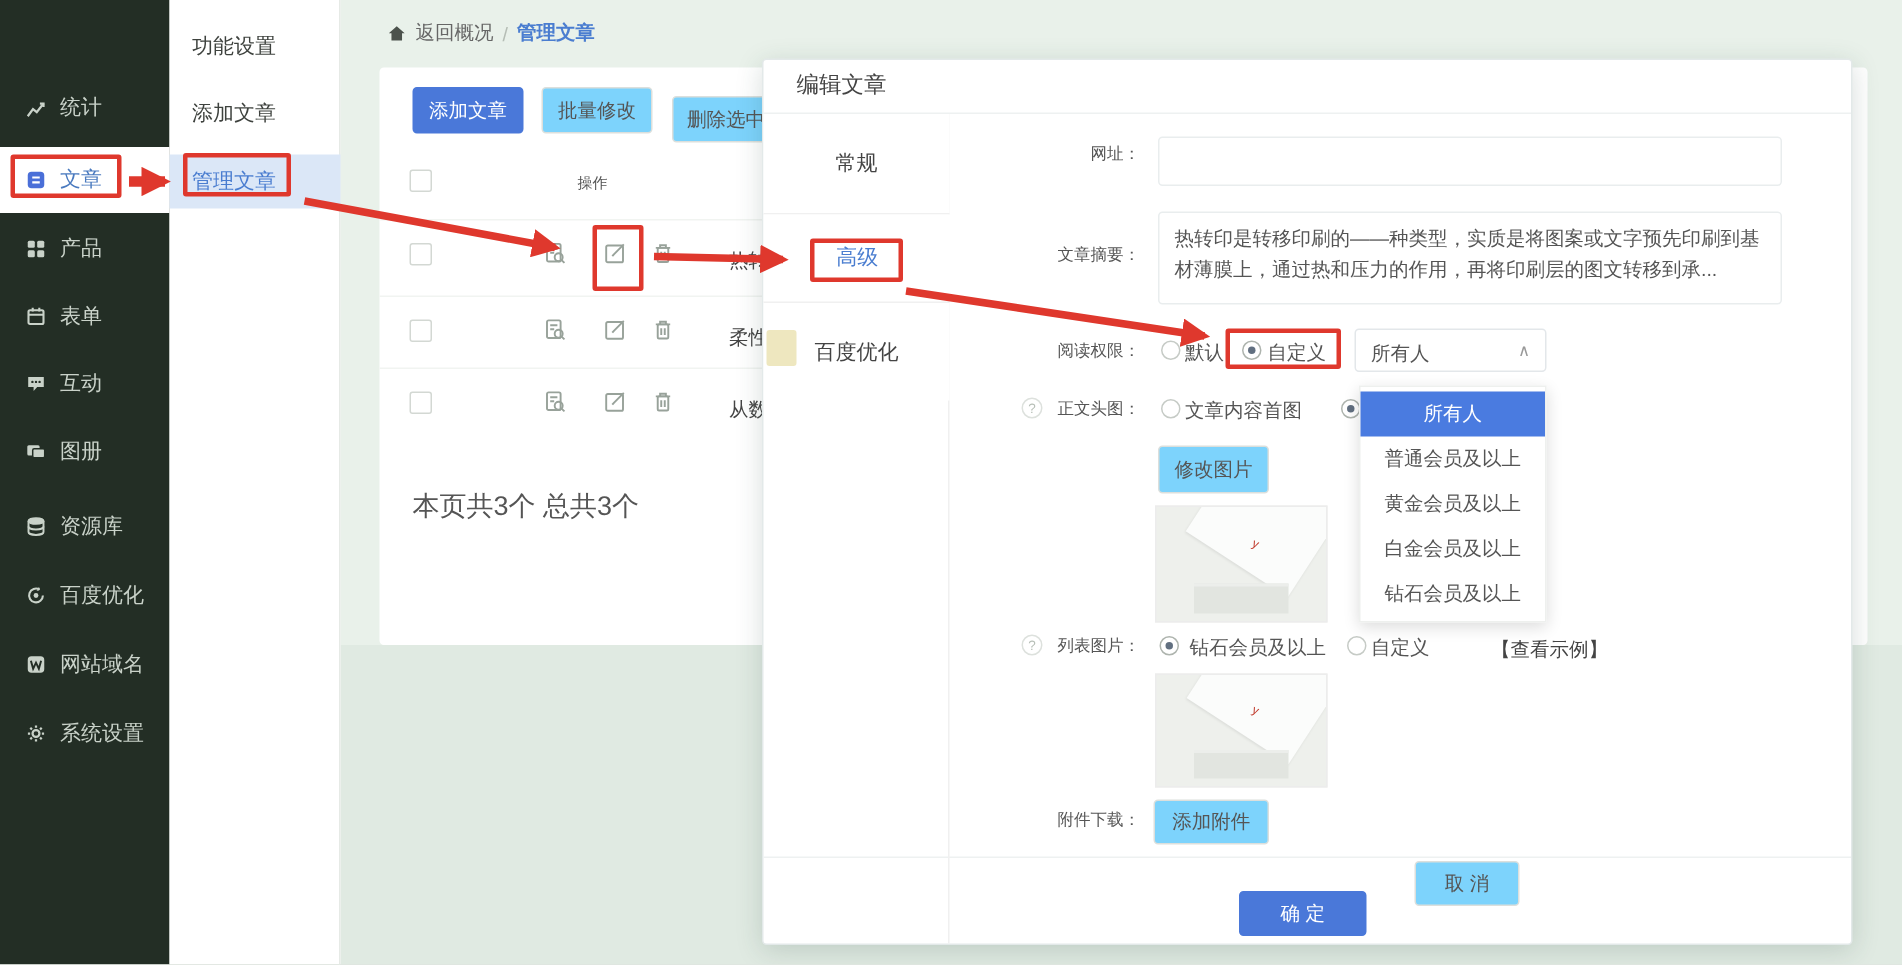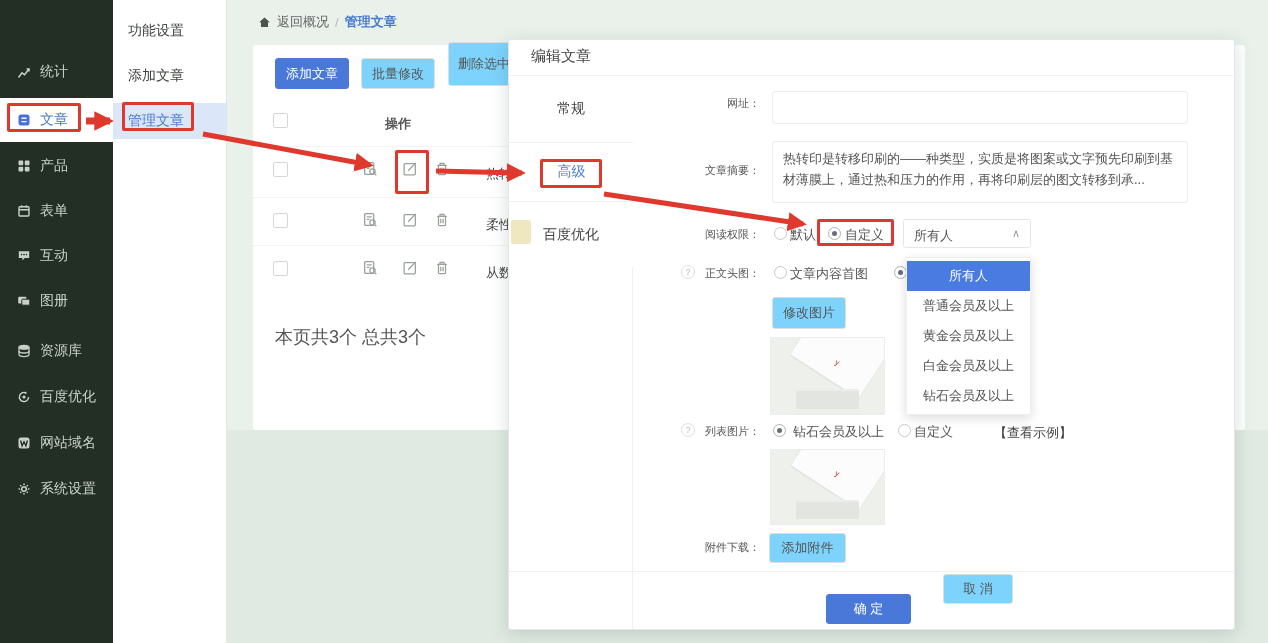--- a/index.html
+++ b/index.html
@@ -33,21 +33,21 @@
   #breadcrumb .back{color:#666;cursor:pointer;}
   #breadcrumb .sep{color:#b5bdb5;}
   #breadcrumb .cur{color:#4a7dd0;font-weight:bold;cursor:pointer;}
 
   .btn{position:absolute;display:flex;align-items:center;justify-content:center;
     font-size:13px;border-radius:3px;cursor:pointer;white-space:nowrap;}
   .btn.primary{background:#4a78d9;color:#fff;border:1px solid #4a78d9;}
   .btn.plain{background:#7dd3fc;color:#555;border:1px solid #dcdfdc;}
 
   .cb{position:absolute;width:15px;height:15px;border:1px solid #d3d8d3;border-radius:2px;background:#fff;cursor:pointer;}
-  .op-header{position:absolute;font-size:13px;color:#555;font-weight:bold;}
+  .op-header{position:absolute;font-size:10px;color:#555;}
   .t-row{position:absolute;left:253px;width:740px;height:50px;border-top:1px solid #f1f4f1;}
   .row-icon{position:absolute;cursor:pointer;color:#98a29a;}
   .row-title{position:absolute;font-size:13px;color:#444;white-space:nowrap;overflow:hidden;}
   #table-summary{position:absolute;left:275px;top:325px;font-size:18px;color:#555;z-index:2;}
 
   
   #modal{position:absolute;left:508px;top:39px;width:727px;height:591px;background:#fff;
     border:1px solid #e3e9e9;border-radius:3px;box-shadow:0 4px 18px rgba(40,70,60,.18);z-index:30;}
   #modal-header{position:absolute;left:0;top:0;right:0;height:36px;border-bottom:1px solid #eef1f1;}
   #modal-title{position:absolute;left:22px;top:0;height:32px;display:flex;align-items:center;
@@ -202,21 +202,21 @@
       </svg>
     <span class="back">返回概况</span>
     <span class="sep">/</span>
     <span class="cur">管理文章</span>
   </div>
 
   <div id="content-card"></div>
 
   <div class="btn primary" style="left:275px;top:58px;width:74px;height:31px;z-index:2">添加文章</div>
   <div class="btn plain" style="left:361px;top:58px;width:74px;height:31px;z-index:2">批量修改</div>
-  <div class="btn plain" style="left:448px;top:42px;width:72px;height:44px;z-index:2">删除选中</div>
+  <div class="btn plain" style="left:448px;top:64px;width:72px;height:31px;z-index:2">删除选中</div>
 
   <div class="cb" style="left:273px;top:113px;z-index:2"></div>
   <div class="op-header" style="left:385px;top:115px;z-index:2">操作</div>
 
   <div class="t-row" style="top:146px;z-index:2">
     <div class="cb" style="left:20px;top:15px"></div>
     <svg class="row-icon" style="left:109px;top:14px" width="16" height="16" viewBox="0 0 15 15" fill="none" stroke="currentColor" stroke-width="1.2">
         <rect x="2.5" y="1.5" width="8.5" height="11" rx="1"></rect>
         <path d="M4.5 4.5 H9 M4.5 7 H7"></path>
         <circle cx="9.8" cy="9.8" r="2.5"></circle>

